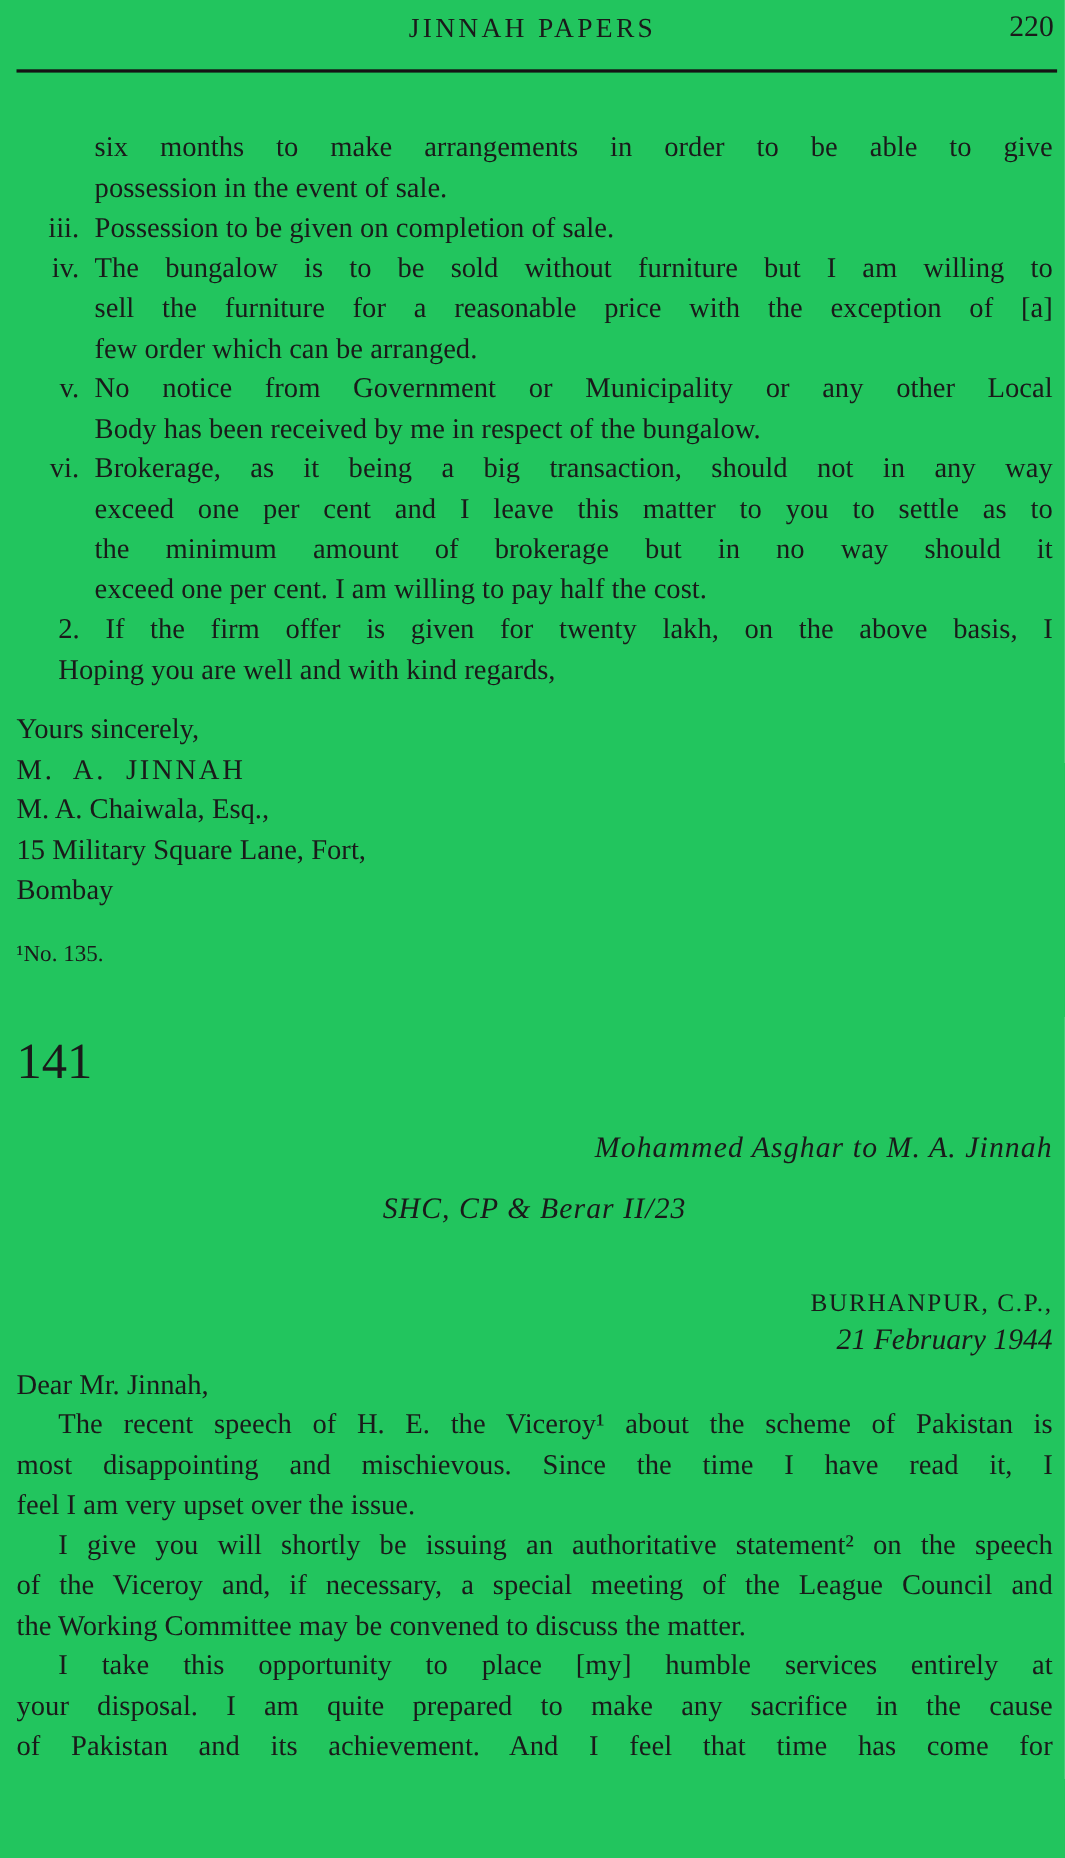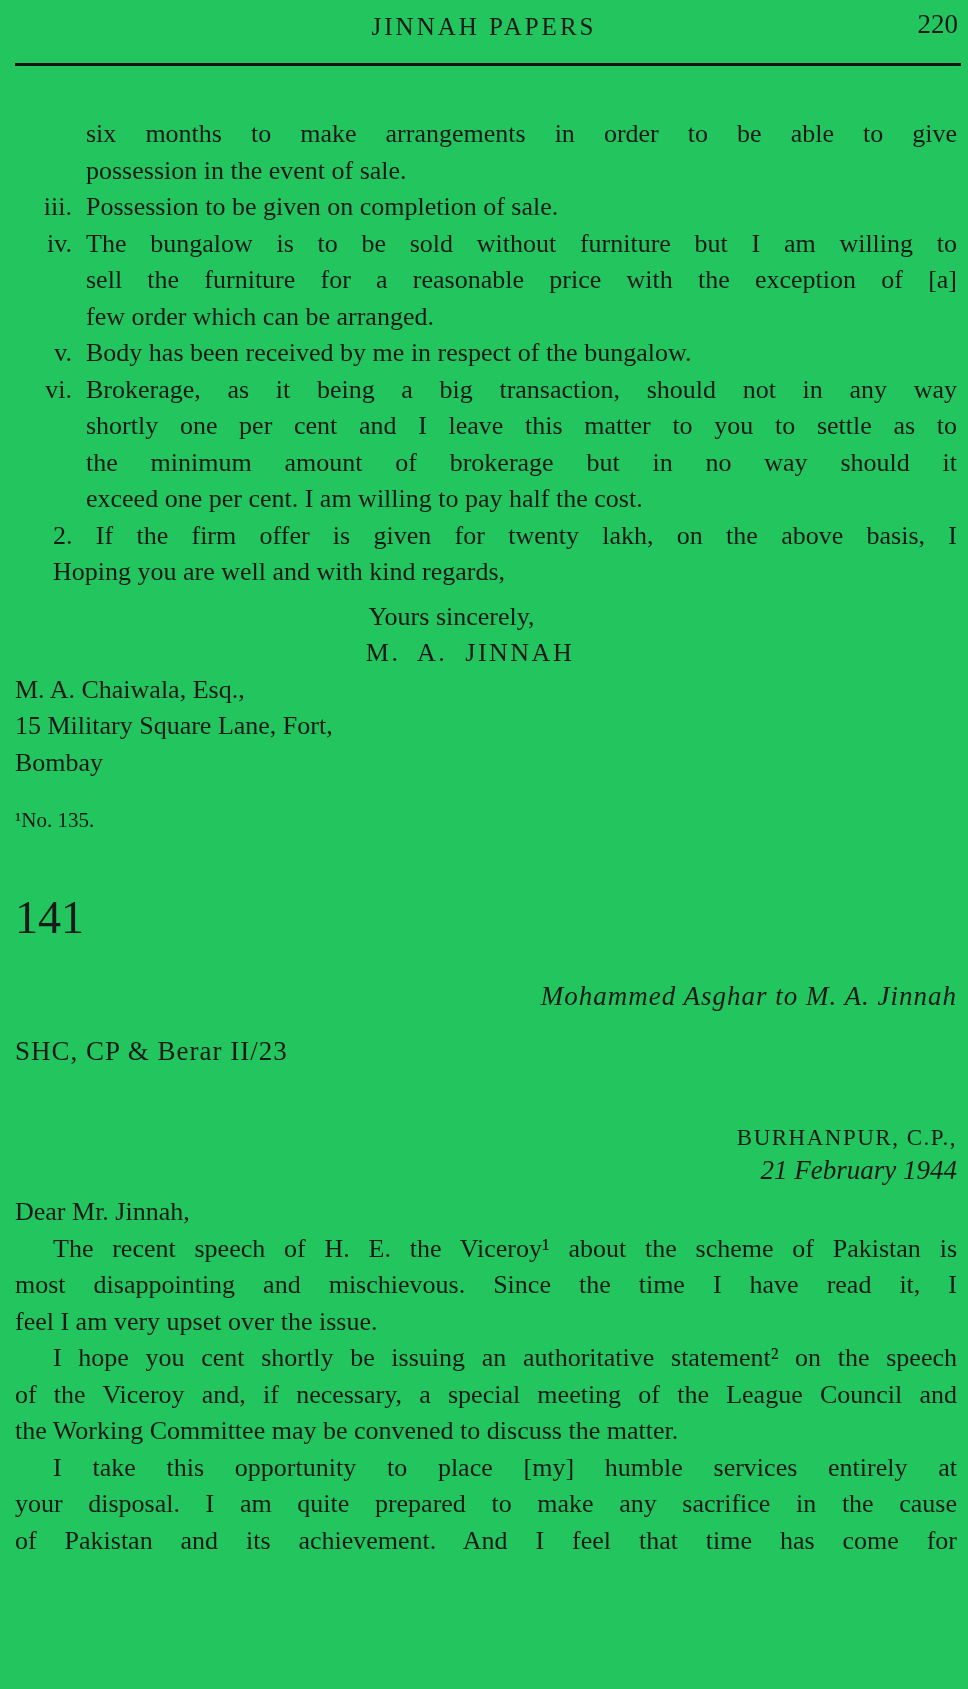--- a/index.html
+++ b/index.html
@@ -35,37 +35,37 @@
   .content { padding: 0 11px 0 15px; font-size: 26px; line-height: 36.5px; }
   .jl { text-align: justify; text-align-last: justify; }
   .ll { text-align: left;    text-align-last: left; }
   .ind { text-indent: 38px; }
   
   .list { margin-top: 50px; }
   .list-item { display: flex; }
   .marker { flex: 0 0 57px; text-align: right; padding-right: 14px; white-space: nowrap; }
   .item-text { flex: 1 1 auto; min-width: 0; }
   
-  .closing { margin-top: 8px; text-align: center; }
+  .closing { margin-top: 18px; text-align: left; }
   .valediction { margin-right: 69px; }
   .signature  { margin-right: 32px; letter-spacing: 2.5px; word-spacing: 9px; }
   
   .footnote { margin-top: 26px; font-size: 21px; line-height: 26px; }
   
   .doc-number {
     margin-top: 57px; text-align: left;
     font-size: 46px; line-height: 55px;
   }
   .doc-title {
     margin-top: 33px; text-align: right;
     font-style: italic; font-size: 27px; letter-spacing: 1px; line-height: 36px;
   }
   .doc-source {
-    margin-top: 19px; 
-    font-size: 27px; letter-spacing: 1px; line-height: 36px;
+    margin-top: 19px; text-align: center;
+    font-style: italic; font-size: 27px; letter-spacing: 1px; line-height: 36px;
   }
   .place-date { margin-top: 52px; text-align: right; }
   .place { font-size: 23px; letter-spacing: 1.5px; line-height: 33px; }
   .date  { font-style: italic; font-size: 27px; line-height: 33px; }
   .salutation { margin-top: 7px; }
 </style>
 </head>
 <body>
 
 <div class="page">
@@ -101,29 +101,30 @@
         <div class="item-text">
           <div class="jl">The bungalow is to be sold without furniture but I am willing to</div>
           <div class="jl">sell the furniture for a reasonable price with the exception of [a]</div>
           <div class="ll">few order which can be arranged.</div>
         </div>
       </div>
 
       <div class="list-item">
         <div class="marker">v.</div>
         <div class="item-text">
+          <div class="jl">No notice from Government or Municipality or any other Local</div>
           <div class="ll">Body has been received by me in respect of the bungalow.</div>
         </div>
       </div>
 
       <div class="list-item">
         <div class="marker">vi.</div>
         <div class="item-text">
           <div class="jl">Brokerage, as it being a big transaction, should not in any way</div>
-          <div class="jl">shortly one per cent and I leave this matter to you to settle as to</div>
+          <div class="jl">exceed one per cent and I leave this matter to you to settle as to</div>
           <div class="jl">the minimum amount of brokerage but in no way should it</div>
           <div class="ll">exceed one per cent. I am willing to pay half the cost.</div>
         </div>
       </div>
     </section>
 
     <section>
       <div>
         <div class="jl ind">2. If the firm offer is given for twenty lakh, on the above basis, I</div>
       </div>
@@ -156,21 +157,21 @@
 
     <div class="salutation ll">Dear Mr. Jinnah,</div>
 
     <section>
       <div>
         <div class="jl ind">The recent speech of H. E. the Viceroy¹ about the scheme of Pakistan is</div>
         <div class="jl">most disappointing and mischievous. Since the time I have read it, I</div>
         <div class="ll">feel I am very upset over the issue.</div>
       </div>
       <div>
-        <div class="jl ind">I hope you cent shortly be issuing an authoritative statement² on the speech</div>
+        <div class="jl ind">I give you will shortly be issuing an authoritative statement² on the speech</div>
         <div class="jl">of the Viceroy and, if necessary, a special meeting of the League Council and</div>
         <div class="ll">the Working Committee may be convened to discuss the matter.</div>
       </div>
       <div>
         <div class="jl ind">I take this opportunity to place [my] humble services entirely at</div>
         <div class="jl">your disposal. I am quite prepared to make any sacrifice in the cause</div>
         <div class="jl">of Pakistan and its achievement. And I feel that time has come for</div>
       </div>
     </section>
 

